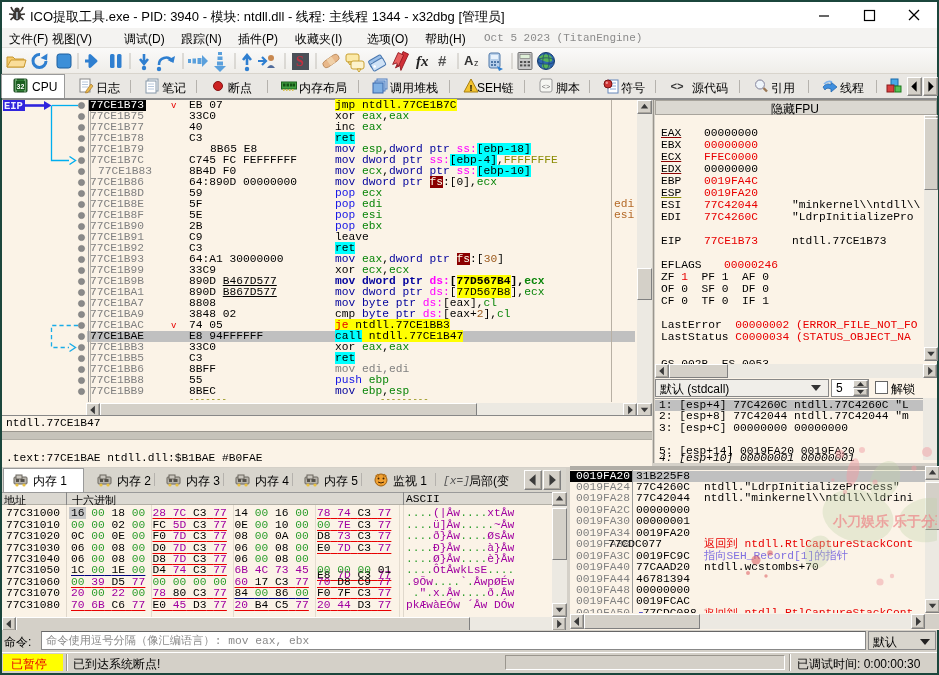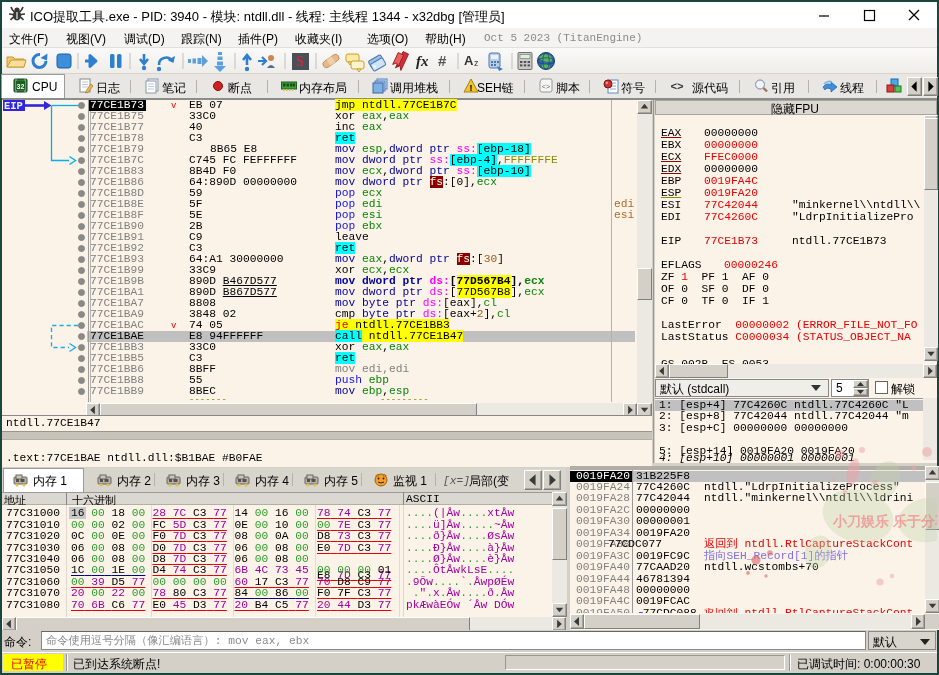--- a/index.html
+++ b/index.html
@@ -42,21 +42,21 @@
 <svg class="abs" style="left:810px;top:4px" width="120" height="22" viewBox="0 0 120 22">
     <g stroke="#000" stroke-width="1.2" fill="none">
       <line x1="9" y1="12" x2="19" y2="12"></line>
       <rect x="54.5" y="6.5" width="10" height="10"></rect>
       <line x1="99" y1="6" x2="109" y2="16"></line>
       <line x1="109" y1="6" x2="99" y2="16"></line>
     </g>
   </svg>
 <div class="abs" style="left:2px;top:28px;width:935px;height:20px;background:#f4f3f1;border-bottom:1px solid #e2e0dc"></div>
 <div class="ui" style="left:9px;top:31px;">文件(F)</div>
-<div class="ui" style="left:66px;top:31px;">视图(V)</div>
+<div class="ui" style="left:52px;top:31px;">视图(V)</div>
 <div class="ui" style="left:124px;top:31px;">调试(D)</div>
 <div class="ui" style="left:181px;top:31px;">跟踪(N)</div>
 <div class="ui" style="left:238px;top:31px;">插件(P)</div>
 <div class="ui" style="left:295px;top:31px;">收藏夹(I)</div>
 <div class="ui" style="left:367px;top:31px;">选项(O)</div>
 <div class="ui" style="left:425px;top:31px;">帮助(H)</div>
 <div class="m" style="left:484px;top:33px;color:#8a8a8a;font-size:11px">Oct 5 2023 (TitanEngine)</div>
 <div class="abs" style="left:2px;top:48px;width:935px;height:26px;background:linear-gradient(#fafaf9,#efede9);border-bottom:1px solid #d8d4cc"></div>
 <svg class="abs" style="left:2px;top:49px" width="560" height="24" viewBox="0 0 560 24">
     <line x1="76" y1="4" x2="76" y2="20" stroke="#c2bfb8" stroke-width="1"></line>
@@ -353,21 +353,21 @@
 <div class="m" style="left:335px;top:122px;">inc <span class="grn">eax</span></div>
 <div class="m" style="left:90px;top:133px;"><span class="gray">77CE1B78</span></div>
 <div class="m" style="left:189px;top:133px;">C3</div>
 <div class="m" style="left:335px;top:133px;"><span class="cyn">ret</span></div>
 <div class="m" style="left:90px;top:144px;"><span class="gray">77CE1B79</span></div>
 <div class="m" style="left:189px;top:144px;margin-left:21px;">8B65 E8</div>
 <div class="m" style="left:335px;top:144px;"><span class="nvy">mov</span> <span class="grn">esp</span>,<span class="nvy">dword ptr</span> <span class="mag">ss:</span><span class="cyn">[ebp-18]</span></div>
 <div class="m" style="left:90px;top:155px;"><span class="gray">77CE1B7C</span></div>
 <div class="m" style="left:189px;top:155px;text-align:center;">C745 FC FEFFFFFF</div>
 <div class="m" style="left:335px;top:155px;"><span class="nvy">mov</span> <span class="nvy">dword ptr</span> <span class="mag">ss:</span><span class="cyn">[ebp-4]</span>,<span class="olv">FFFFFFFE</span></div>
-<div class="m" style="left:90px;top:166px;"><span class="gray">77CE1B83</span></div>
+<div class="m" style="left:90px;top:166px;padding-left:8px;"><span class="gray">77CE1B83</span></div>
 <div class="m" style="left:189px;top:166px;text-align:center;">8B4D F0</div>
 <div class="m" style="left:335px;top:166px;"><span class="nvy">mov</span> <span class="grn">ecx</span>,<span class="nvy">dword ptr</span> <span class="mag">ss:</span><span class="cyn">[ebp-10]</span></div>
 <div class="m" style="left:90px;top:177px;"><span class="gray">77CE1B86</span></div>
 <div class="m" style="left:189px;top:177px;">64:890D 00000000</div>
 <div class="m" style="left:335px;top:177px;"><span class="nvy">mov</span> <span class="nvy">dword ptr</span> <span style="background:#8b0000;color:#ffe">fs</span>:[0],<span class="grn">ecx</span></div>
 <div class="m" style="left:90px;top:188px;"><span class="gray">77CE1B8D</span></div>
 <div class="m" style="left:189px;top:188px;">59</div>
 <div class="m" style="left:335px;top:188px;"><span class="blu">pop</span> <span class="grn">ecx</span></div>
 <div class="m" style="left:90px;top:199px;"><span class="gray">77CE1B8E</span></div>
 <div class="m" style="left:189px;top:199px;">5F</div>

